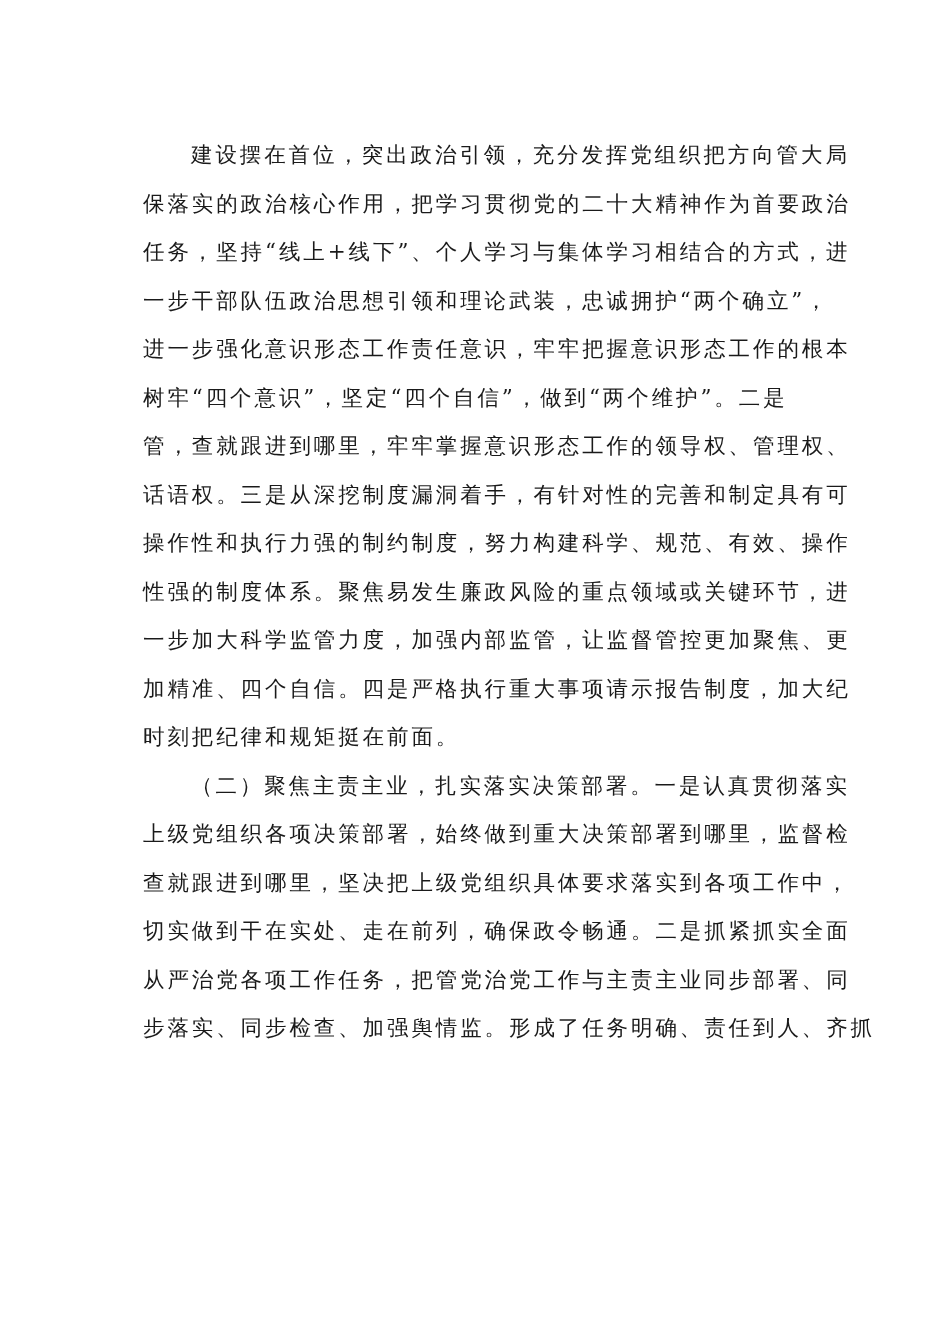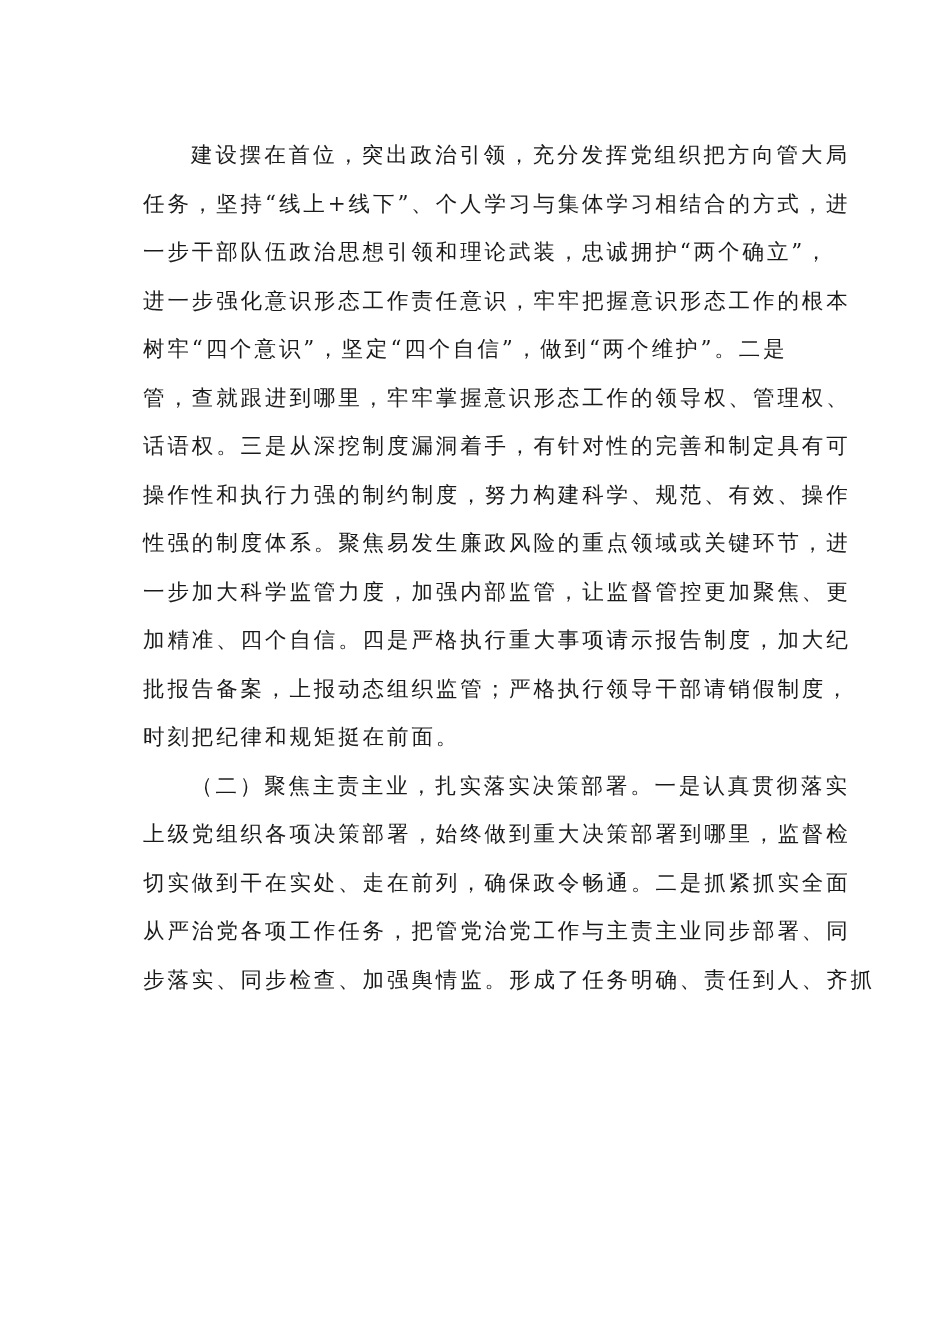--- a/index.html
+++ b/index.html
@@ -39,31 +39,32 @@
   .line.indent {
     padding-left: 48px;
   }
 </style>
 </head>
 <body>
 
 <div class="page">
   <div class="text-block">
     <div class="line indent">建设摆在首位，突出政治引领，充分发挥党组织把方向管大局</div>
+    <div class="line">保落实的政治核心作用，把学习贯彻党的二十大精神作为首要政治</div>
     <div class="line">任务，坚持“线上+线下”、个人学习与集体学习相结合的方式，进</div>
     <div class="line">一步干部队伍政治思想引领和理论武装，忠诚拥护“两个确立”，</div>
     <div class="line">进一步强化意识形态工作责任意识，牢牢把握意识形态工作的根本</div>
     <div class="line">树牢“四个意识”，坚定“四个自信”，做到“两个维护”。二是</div>
     <div class="line">管，查就跟进到哪里，牢牢掌握意识形态工作的领导权、管理权、</div>
     <div class="line">话语权。三是从深挖制度漏洞着手，有针对性的完善和制定具有可</div>
     <div class="line">操作性和执行力强的制约制度，努力构建科学、规范、有效、操作</div>
     <div class="line">性强的制度体系。聚焦易发生廉政风险的重点领域或关键环节，进</div>
     <div class="line">一步加大科学监管力度，加强内部监管，让监督管控更加聚焦、更</div>
     <div class="line">加精准、四个自信。四是严格执行重大事项请示报告制度，加大纪</div>
-    <div class="line">批报告备案，上报动态组织监管；严格执行领导干部请销假制度，</div>
     <div class="line">时刻把纪律和规矩挺在前面。</div>
     <div class="line indent">（二）聚焦主责主业，扎实落实决策部署。一是认真贯彻落实</div>
     <div class="line">上级党组织各项决策部署，始终做到重大决策部署到哪里，监督检</div>
+    <div class="line">查就跟进到哪里，坚决把上级党组织具体要求落实到各项工作中，</div>
     <div class="line">切实做到干在实处、走在前列，确保政令畅通。二是抓紧抓实全面</div>
     <div class="line">从严治党各项工作任务，把管党治党工作与主责主业同步部署、同</div>
     <div class="line">步落实、同步检查、加强舆情监。形成了任务明确、责任到人、齐抓</div>
   </div>
 </div>
 
 </body></html>

